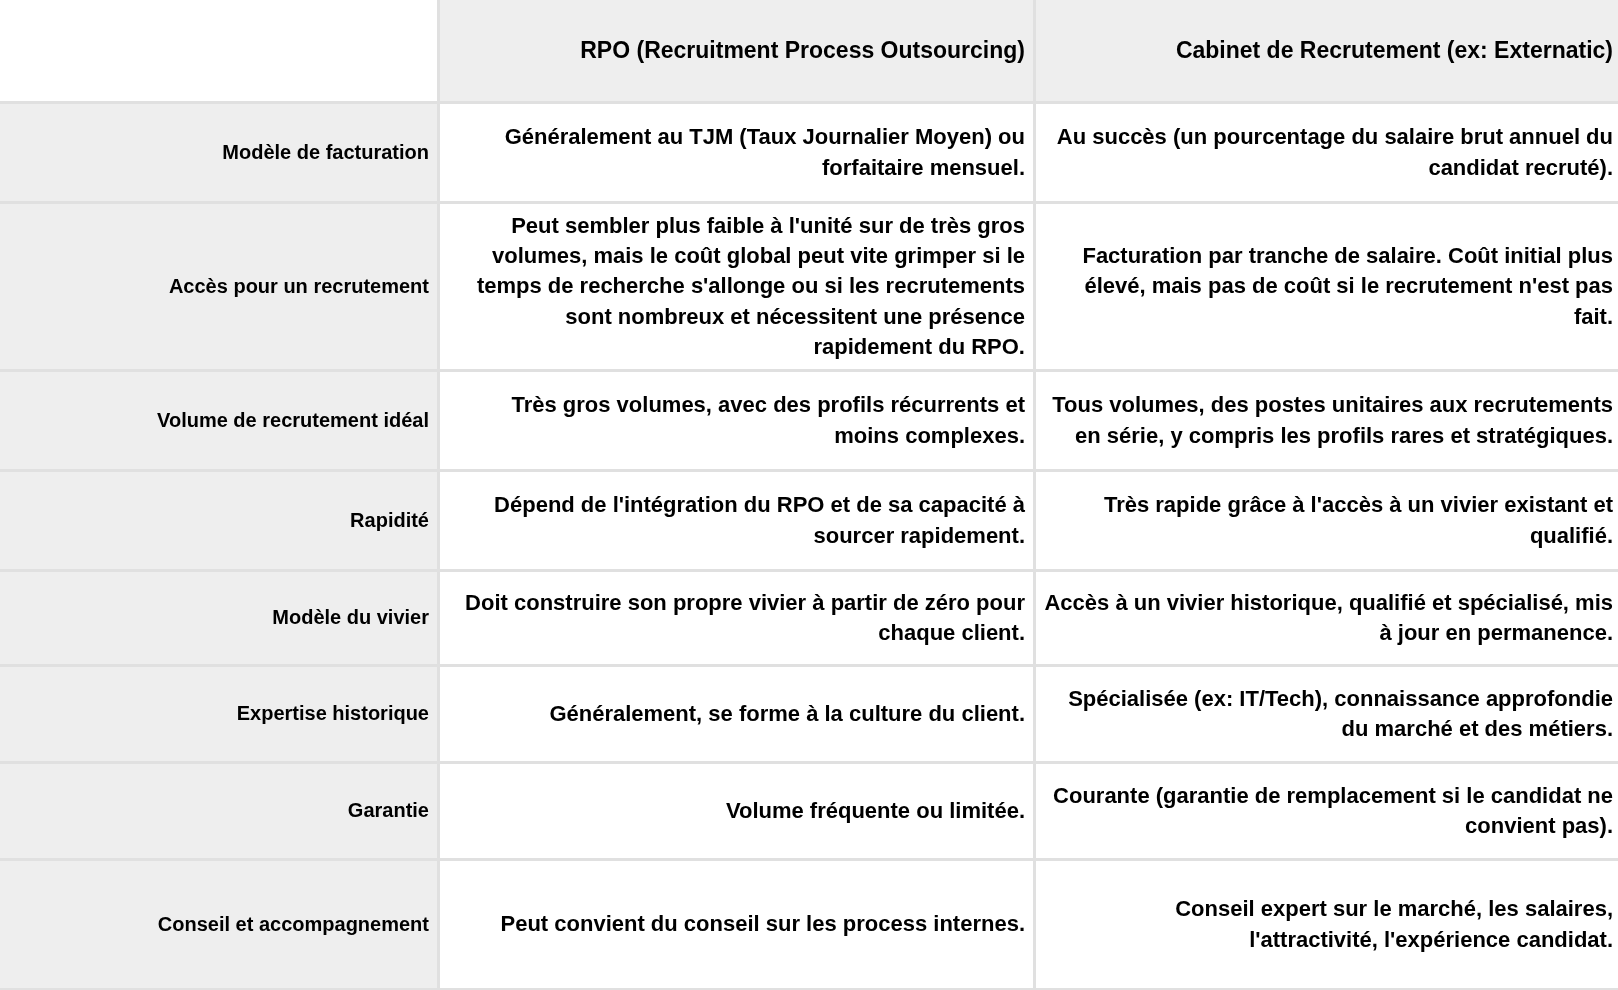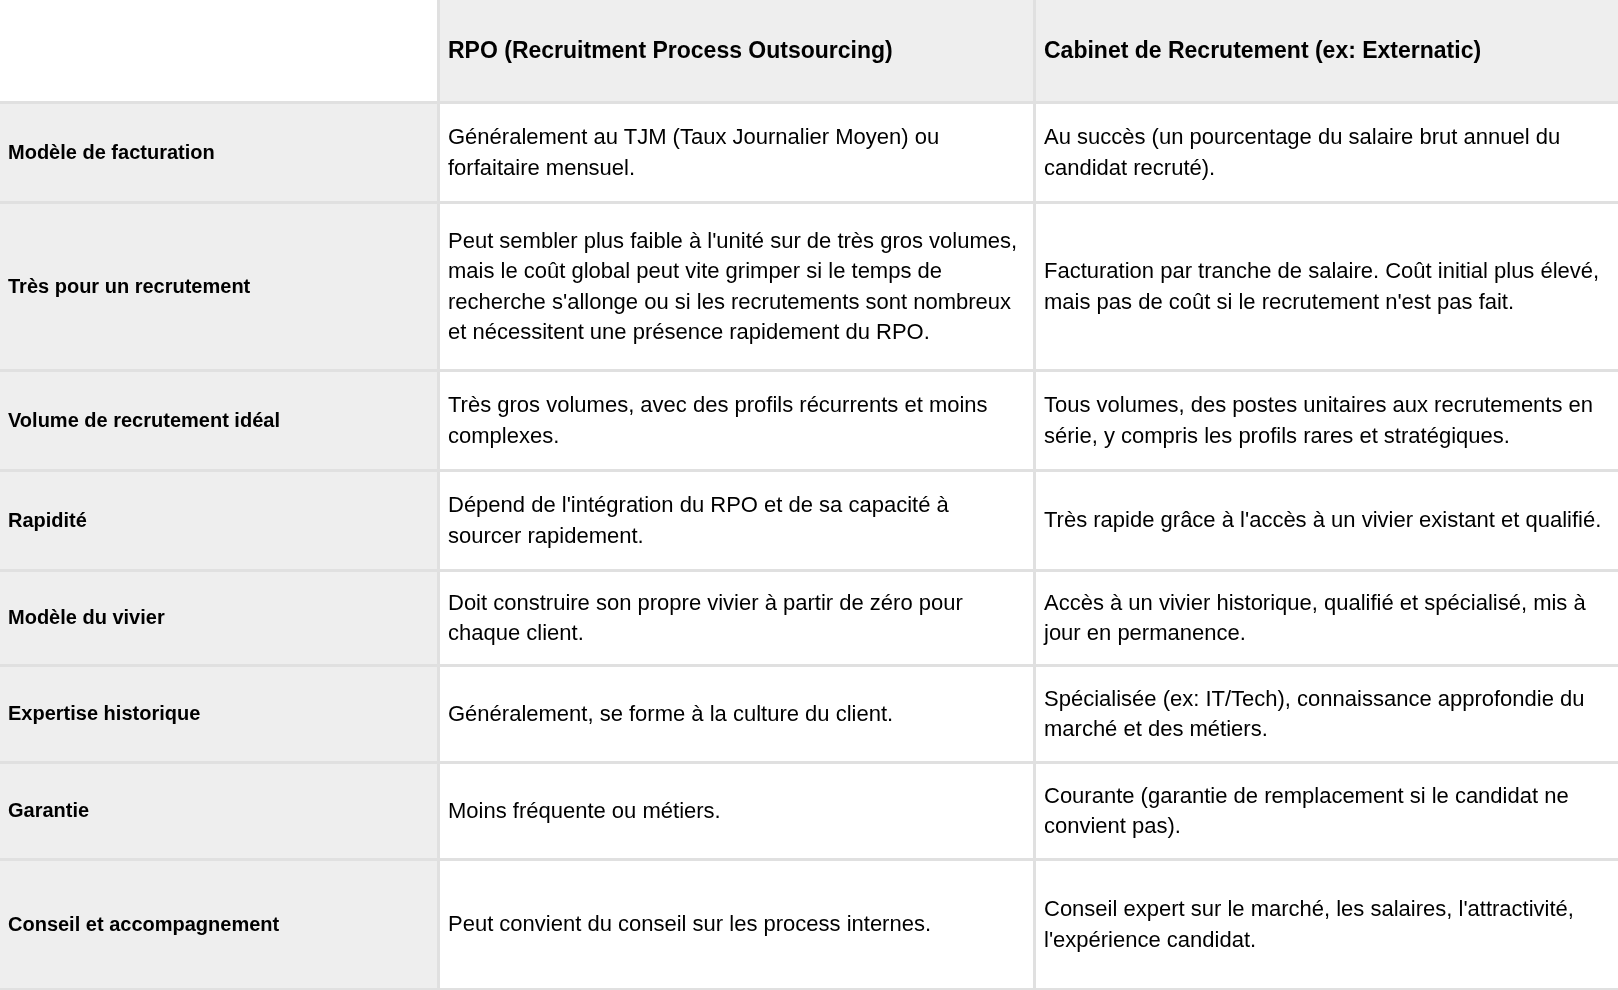--- a/index.html
+++ b/index.html
@@ -22,21 +22,21 @@
     border-collapse:collapse;
     table-layout:fixed;
     width:1624px;
     margin:-3px 0 0 -3px; 
   }
   table.compare col.c-label{width:440px;}
   table.compare col.c-rpo{width:596px;}
   table.compare col.c-cab{width:588px;}
   th,td{
     border:3px solid var(--border);
-    text-align:left;
+    text-align:right;
     vertical-align:middle;
     padding:4px 8px;
     font-size:22px;
     line-height:1.38;
     word-wrap:break-word;
   }
   thead th{
     background:var(--gray);
     font-weight:700;
     font-size:23px;
@@ -44,21 +44,21 @@
   thead th.corner{
     background:var(--white);
   }
   tbody th.row-label{
     background:var(--gray);
     font-weight:700;
     font-size:20px;
   }
   tbody td{
     background:var(--white);
-    font-weight:400;
+    font-weight:700;
   }
   tr.rh{height:104px;}
   tr.r0{height:100px;}
   tr.r1{height:168px;}
   tr.r2{height:100px;}
   tr.r3{height:100px;}
   tr.r4{height:95px;}
   tr.r5{height:97px;}
   tr.r6{height:97px;}
   tr.r7{height:130px;}
@@ -79,21 +79,21 @@
       <th>Cabinet de Recrutement (ex: Externatic)</th>
     </tr>
   </thead>
   <tbody>
     <tr class="r0">
       <th class="row-label">Modèle de facturation</th>
       <td>Généralement au TJM (Taux Journalier Moyen) ou forfaitaire mensuel.</td>
       <td>Au succès (un pourcentage du salaire brut annuel du candidat recruté).</td>
     </tr>
     <tr class="r1">
-      <th class="row-label">Très pour un recrutement</th>
+      <th class="row-label">Accès pour un recrutement</th>
       <td>Peut sembler plus faible à l'unité sur de très gros volumes, mais le coût global peut vite grimper si le temps de recherche s'allonge ou si les recrutements sont nombreux et nécessitent une présence rapidement du RPO.</td>
       <td>Facturation par tranche de salaire. Coût initial plus élevé, mais pas de coût si le recrutement n'est pas fait.</td>
     </tr>
     <tr class="r2">
       <th class="row-label">Volume de recrutement idéal</th>
       <td>Très gros volumes, avec des profils récurrents et moins complexes.</td>
       <td>Tous volumes, des postes unitaires aux recrutements en série, y compris les profils rares et stratégiques.</td>
     </tr>
     <tr class="r3">
       <th class="row-label">Rapidité</th>
@@ -105,21 +105,21 @@
       <td>Doit construire son propre vivier à partir de zéro pour chaque client.</td>
       <td>Accès à un vivier historique, qualifié et spécialisé, mis à jour en permanence.</td>
     </tr>
     <tr class="r5">
       <th class="row-label">Expertise historique</th>
       <td>Généralement, se forme à la culture du client.</td>
       <td>Spécialisée (ex: IT/Tech), connaissance approfondie du marché et des métiers.</td>
     </tr>
     <tr class="r6">
       <th class="row-label">Garantie</th>
-      <td>Moins fréquente ou métiers.</td>
+      <td>Volume fréquente ou limitée.</td>
       <td>Courante (garantie de remplacement si le candidat ne convient pas).</td>
     </tr>
     <tr class="r7">
       <th class="row-label">Conseil et accompagnement</th>
       <td>Peut convient du conseil sur les process internes.</td>
       <td>Conseil expert sur le marché, les salaires, l'attractivité, l'expérience candidat.</td>
     </tr>
   </tbody>
 </table>
 

